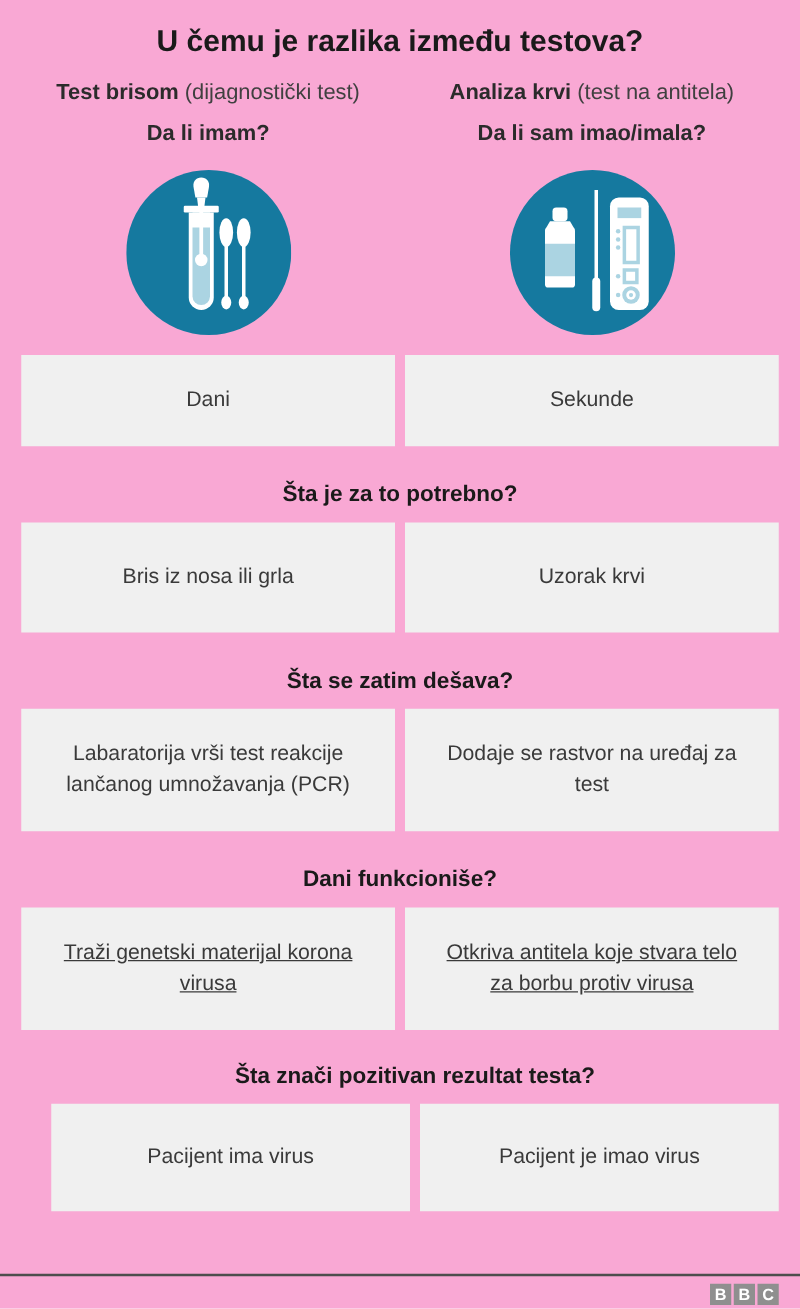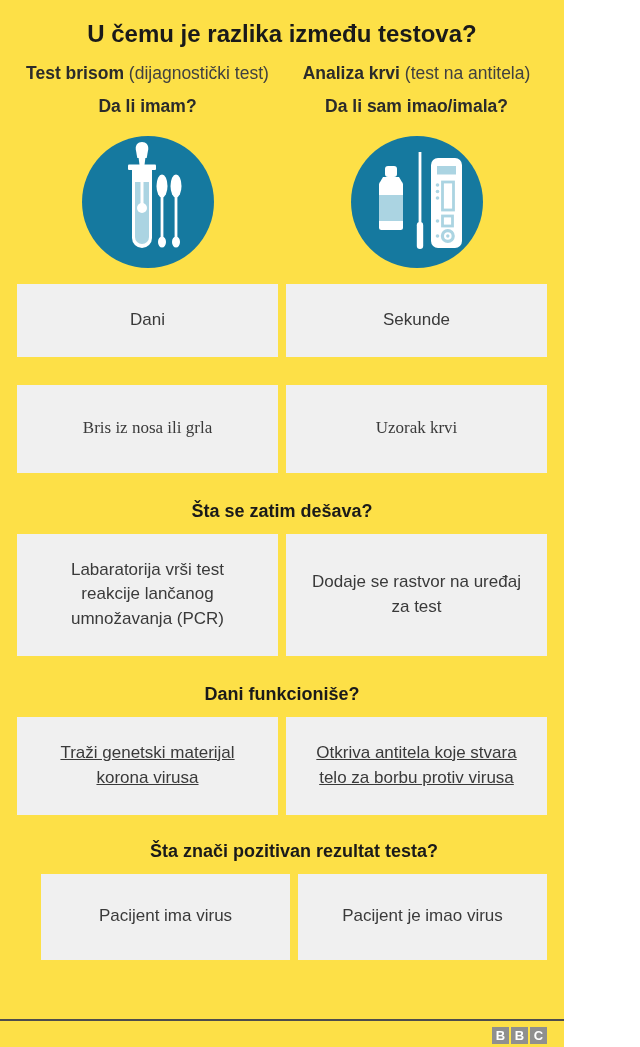--- a/index.html
+++ b/index.html
@@ -1,20 +1,20 @@
 <!DOCTYPE html>
 <html><head>
 <meta charset="utf-8">
 <style>
   html, body { margin: 0; padding: 0; background: #ffffff; }
   .page {
     position: relative;
-    width: 564px;
+    width: 640px;
     height: 1047px;
-    background: #fde047;
+    background: #f9a8d4;
     font-family: "Liberation Sans", sans-serif;
     color: #1a1a1a;
     overflow: hidden;
   }
   .title {
     margin: 0;
     padding-top: 20px;
     text-align: center;
     font-size: 24px;
     font-weight: bold;
@@ -56,21 +56,21 @@
     align-items: center;
     justify-content: center;
     text-align: center;
     font-size: 17px;
     line-height: 1.45;
     color: #3a3a3a;
     padding: 24px 24px;
     box-sizing: border-box;
   }
   .row-1 .box { min-height: 66px; }
-  .row-2 .box { min-height: 88px; font-family: Liberation Serif, serif; }
+  .row-2 .box { min-height: 88px; }
   .row-3 .box { min-height: 98px; }
   .row-4 .box { min-height: 98px; text-decoration: underline; }
   .row-5 .box { min-height: 86px; }
 
   .footer { position: absolute; left: 0; right: 0; bottom: 0; }
   .divider { height: 2px; background: #4d4d4d; }
   .logo {
     display: flex;
     justify-content: flex-end;
     gap: 2px;
@@ -167,20 +167,21 @@
   </div>
 
   <div class="section sec-1">
     <div class="row row-1">
       <div class="box">Dani</div>
       <div class="box">Sekunde</div>
     </div>
   </div>
 
   <div class="section sec-2">
+    <h2 class="heading">Šta je za to potrebno?</h2>
     <div class="row row-2">
       <div class="box">Bris iz nosa ili grla</div>
       <div class="box">Uzorak krvi</div>
     </div>
   </div>
 
   <div class="section sec-3">
     <h2 class="heading">Šta se zatim dešava?</h2>
     <div class="row row-3">
       <div class="box">Labaratorija vrši test reakcije lančanog umnožavanja (PCR)</div>

